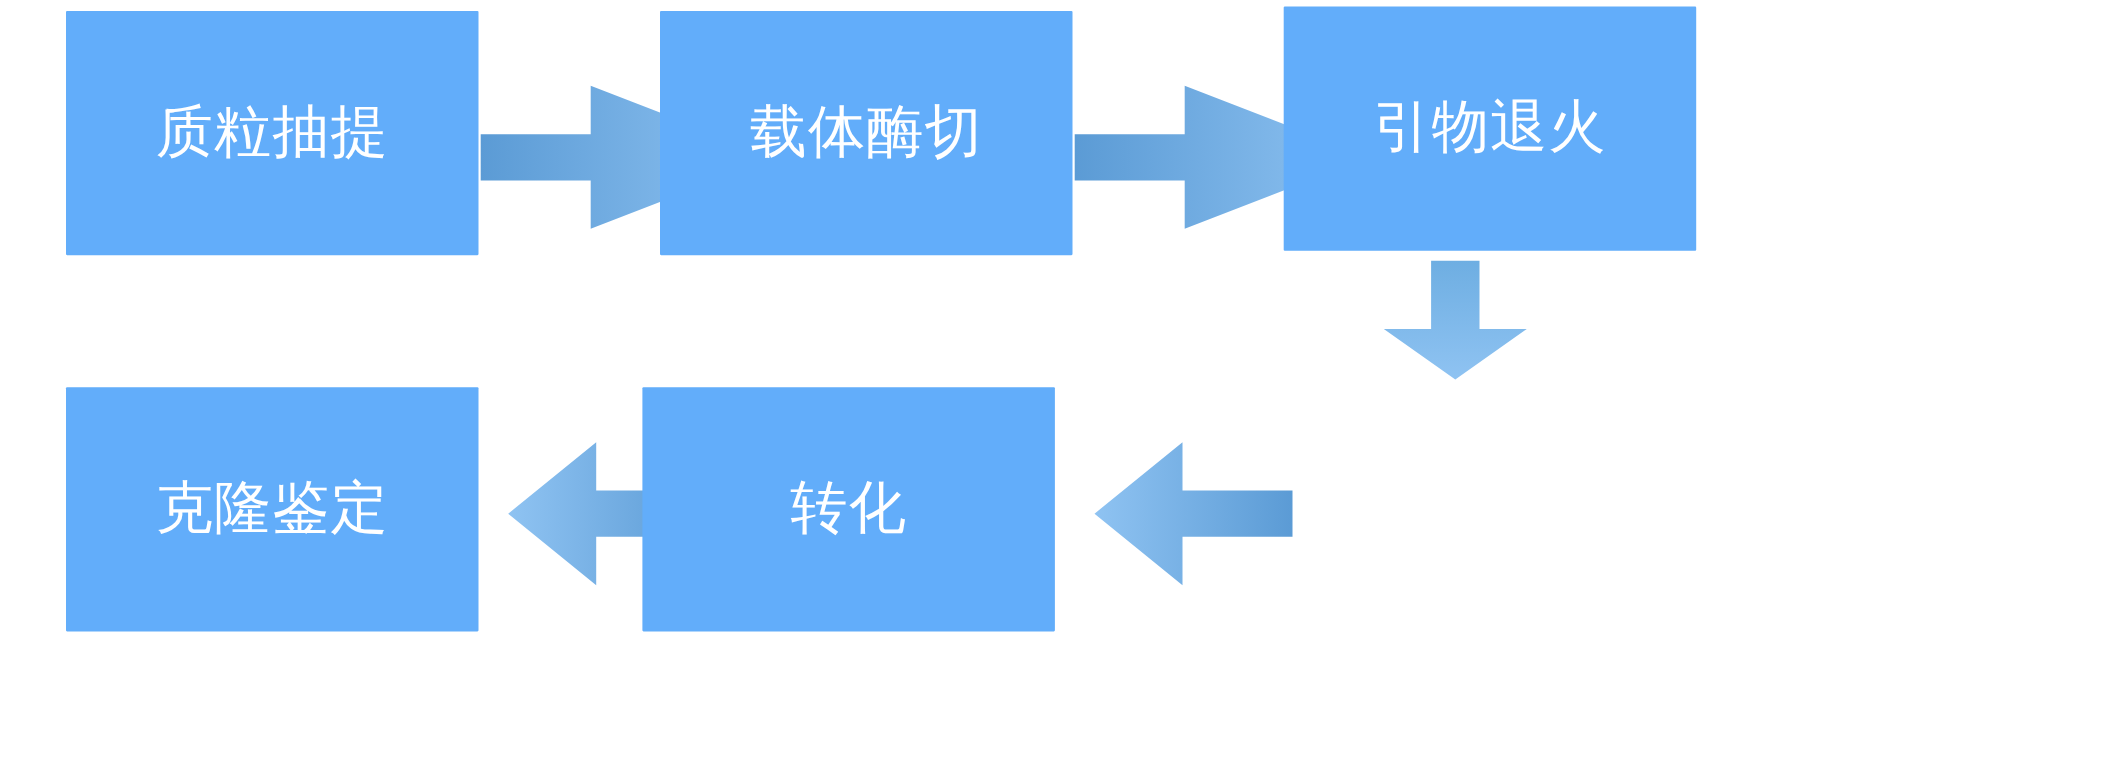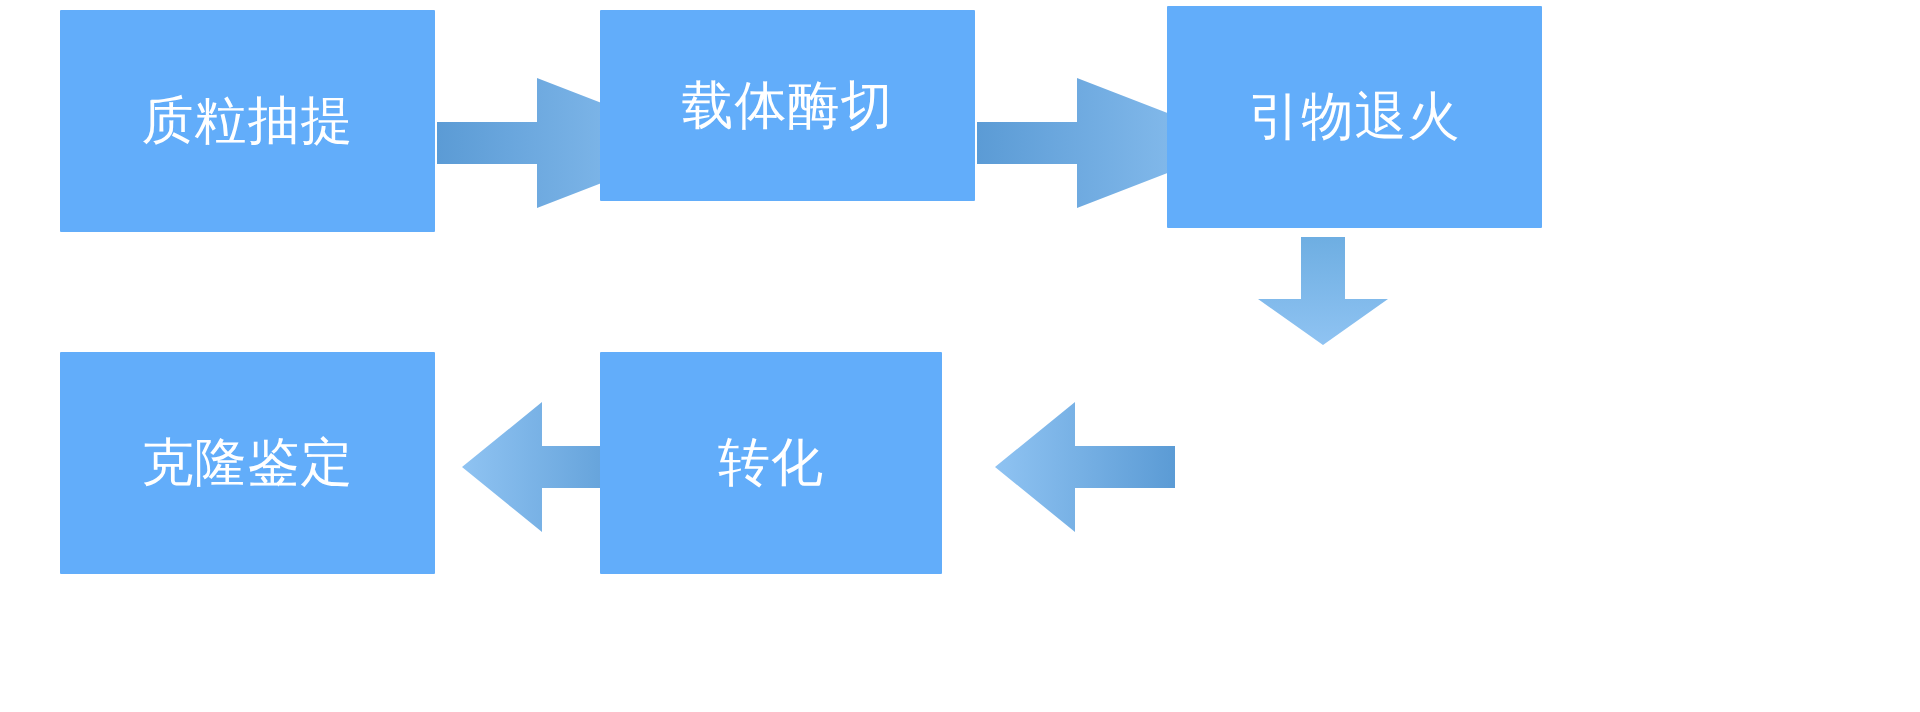--- a/index.html
+++ b/index.html
@@ -59,21 +59,21 @@
       <defs>
         <linearGradient id="gradR1" x1="0" y1="0" x2="1" y2="0">
           <stop offset="0%" stop-color="#5B9BD5"></stop>
           <stop offset="100%" stop-color="#8FC3F2"></stop>
         </linearGradient>
       </defs>
       <polygon points="100,44 100,0 268,65 100,130 100,86 0,86 0,44" fill="url(#gradR1)"></polygon>
     </svg>
   </div>
 
-  <div class="node" style="left:600px; top:10px; width:375px; height:191px;">
+  <div class="node" style="left:600px; top:10px; width:375px; height:222px;">
     <span class="node-label">载体酶切</span>
   </div>
 
   <div class="arrow" style="left:977px; top:78px; width:268px; height:130px;">
     <svg viewBox="0 0 268 130" preserveAspectRatio="none">
       <defs>
         <linearGradient id="gradR2" x1="0" y1="0" x2="1" y2="0">
           <stop offset="0%" stop-color="#5B9BD5"></stop>
           <stop offset="100%" stop-color="#8FC3F2"></stop>
         </linearGradient>
@@ -107,21 +107,21 @@
       <defs>
         <linearGradient id="gradL2" x1="1" y1="0" x2="0" y2="0">
           <stop offset="0%" stop-color="#5B9BD5"></stop>
           <stop offset="100%" stop-color="#8FC3F2"></stop>
         </linearGradient>
       </defs>
       <polygon points="80,0 80,44 180,44 180,86 80,86 80,130 0,65" fill="url(#gradL2)"></polygon>
     </svg>
   </div>
 
-  <div class="node" style="left:600px; top:352px; width:342px; height:222px;">
+  <div class="node" style="left:584px; top:352px; width:375px; height:222px;">
     <span class="node-label">转化</span>
   </div>
 
   <div class="arrow" style="left:995px; top:402px; width:180px; height:130px;">
     <svg viewBox="0 0 180 130" preserveAspectRatio="none">
       <defs>
         <linearGradient id="gradL1" x1="1" y1="0" x2="0" y2="0">
           <stop offset="0%" stop-color="#5B9BD5"></stop>
           <stop offset="100%" stop-color="#8FC3F2"></stop>
         </linearGradient>

